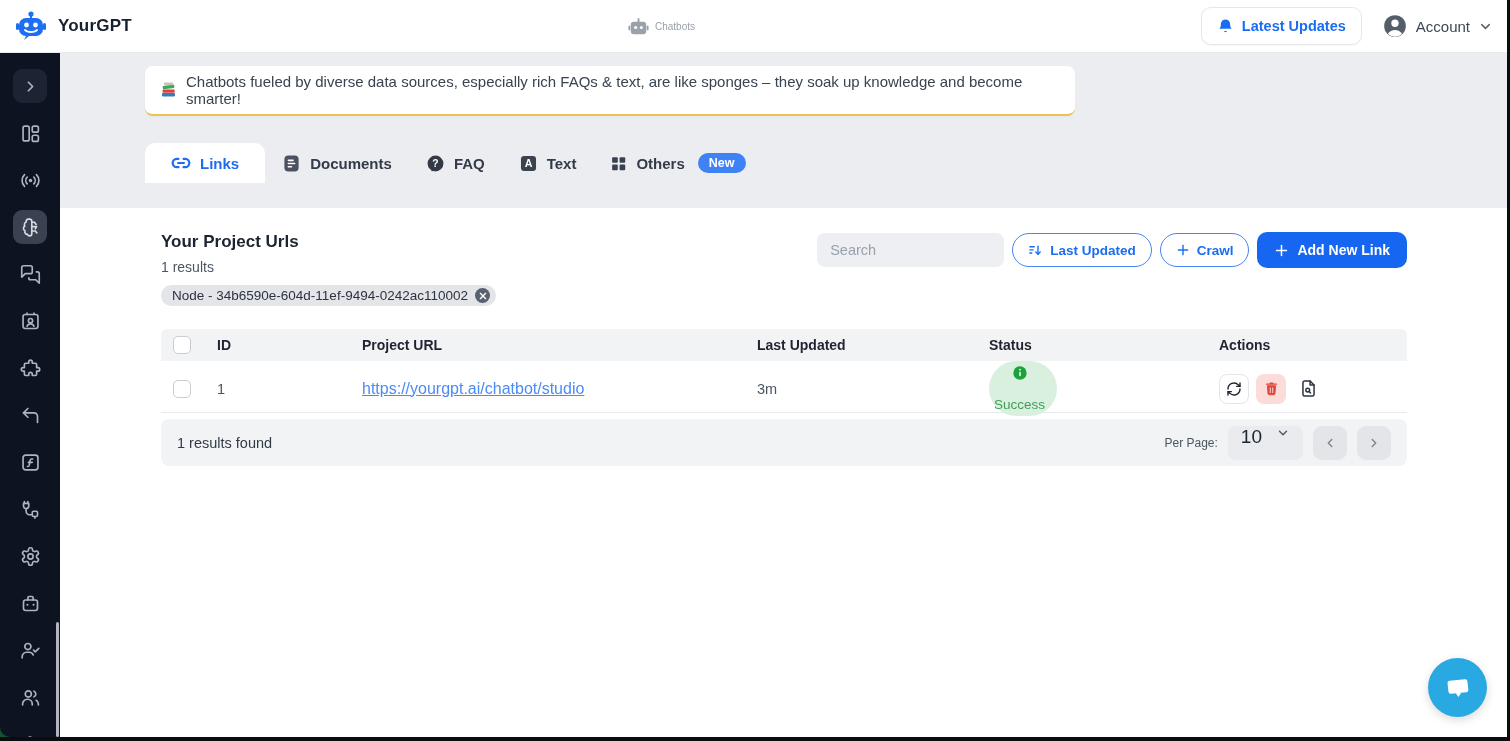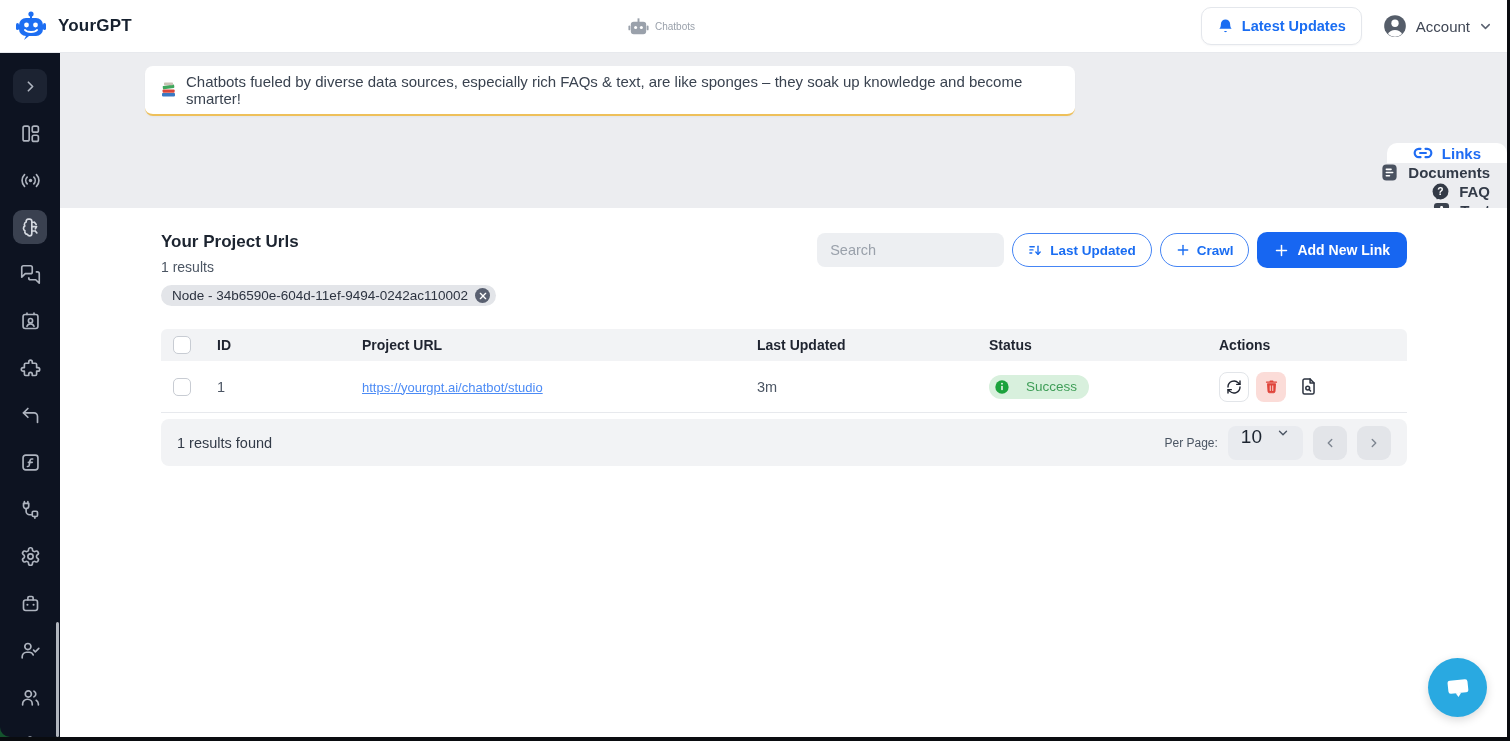--- a/index.html
+++ b/index.html
@@ -31,21 +31,21 @@
   .sb-scroll { position:absolute; right:1px; bottom:0; width:3px; height:115px; background:#cfd3d9;
     border-radius:2px; opacity:.85; }
   .sb-partial { position:absolute; bottom:-6px; left:50%; transform:translateX(-50%); color:#aeb4bf; }
 
   
   .main { position:absolute; left:60px; top:53px; width:1447px; height:684px; background:#ecedf0; }
   .page-title { margin:21px 0 0 85px; font-size:19px; font-weight:800; color:#16202e; }
   .callout { margin:13px 0 0 85px; width:930px; background:#fff; border-radius:8px;
     border-bottom:2px solid #eec05a; padding:7px 15px; display:flex; align-items:center; gap:8px;
     font-size:15px; color:#3a4350; box-shadow:0 1px 2px rgba(16,24,40,.03); }
-  .tabs { margin:27px 0 0 85px; display:flex; align-items:flex-end; height:40px;flex-direction:column; }
+  .tabs { margin:27px 0 0 85px; display:flex; align-items:flex-end; height:40px; }
   .tab { display:flex; align-items:center; gap:9px; height:40px; padding:0 17px; font-size:15px;
     font-weight:600; color:#333b48; cursor:pointer; }
   .tab-active { background:#fff; border-radius:10px 10px 0 0; padding:0 26px; color:#1f6cf3; }
   .new-badge { background:#3f82f6; color:#fff; font-size:12.5px; font-weight:600;
     padding:3px 11px; border-radius:999px; margin-left:4px; }
 
   
   .panel { position:absolute; left:0; top:155px; width:100%; height:529px; background:#fff;
     padding:24px 100px 0 101px; }
   .toolbar { display:flex; justify-content:space-between; align-items:flex-start; }
@@ -66,23 +66,23 @@
     border:none; border-radius:10px; background:#1766f1; color:#fff; font-size:14px;
     font-weight:600; cursor:pointer; }
 
   
   .table { margin-top:23px; width:100%; }
   .t-head, .t-row { display:grid; grid-template-columns:56px 145px 395px 232px 230px 1fr; align-items:center; }
   .t-head { background:#f2f3f5; height:32px; border-radius:6px 6px 0 0; font-size:14px; font-weight:700; color:#1f2430; }
   .t-row { height:52px; border-bottom:1px solid #e7e9ed; font-size:14.5px; color:#4b5563; }
   .cb-cell { padding-left:12px; }
   .checkbox { width:18px; height:18px; border:1.5px solid #c8ccd3; border-radius:5px; background:#fff; cursor:pointer; }
-  .url-link { color:#4c8bf5; text-decoration:underline; cursor:pointer; font-size:13px; }
+  .url-link { color:#4c8bf5; text-decoration:underline; cursor:pointer; font-size:16px; }
   .status-pill { display:inline-flex; align-items:center; gap:16px; background:#d8f0dd;
-    border-radius:999px; padding:4px 12px 4px 5px; font-size:13.5px; color:#3f9e58; }
+    border-radius:999px; padding:4px 12px 4px 5px; font-size:13.5px; color:#3f9e58;flex-direction:column; }
   .actions-cell { display:flex; align-items:center; gap:7px; }
   .act-btn { width:30px; height:30px; border-radius:8px; display:flex; align-items:center;
     justify-content:center; cursor:pointer; }
   .act-refresh { background:#fff; border:1px solid #e2e5e9; color:#1f2430; }
   .act-trash { background:#fbdcd8; color:#e0453b; }
   .act-view { color:#2c3340; }
 
   
   .foot { margin-top:6px; height:47px; background:#f2f3f5; border-radius:8px; display:flex;
     align-items:center; justify-content:space-between; padding:0 16px; }

